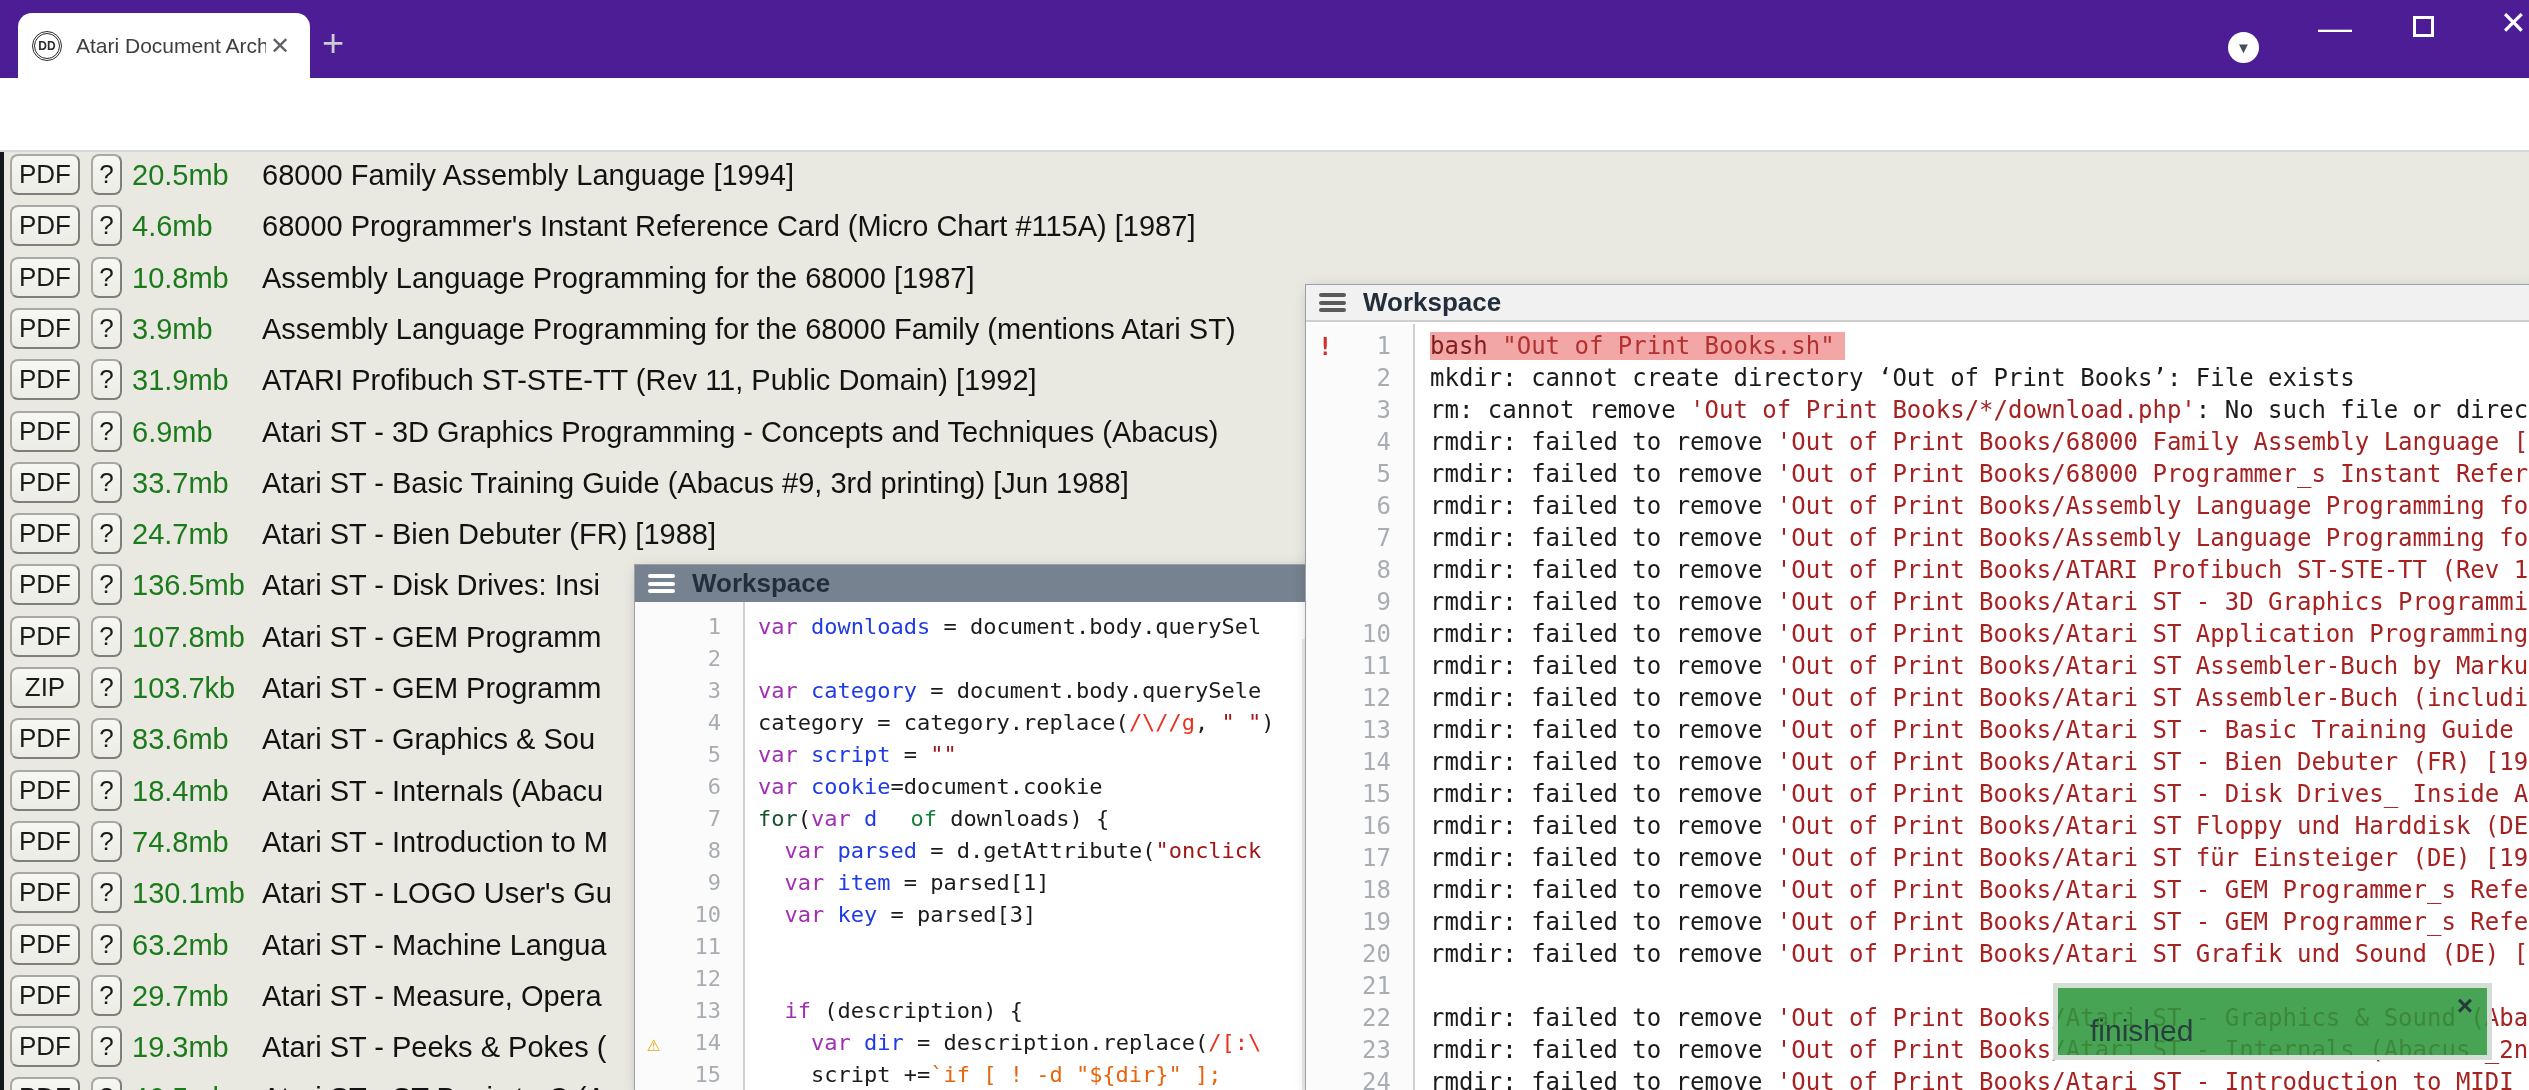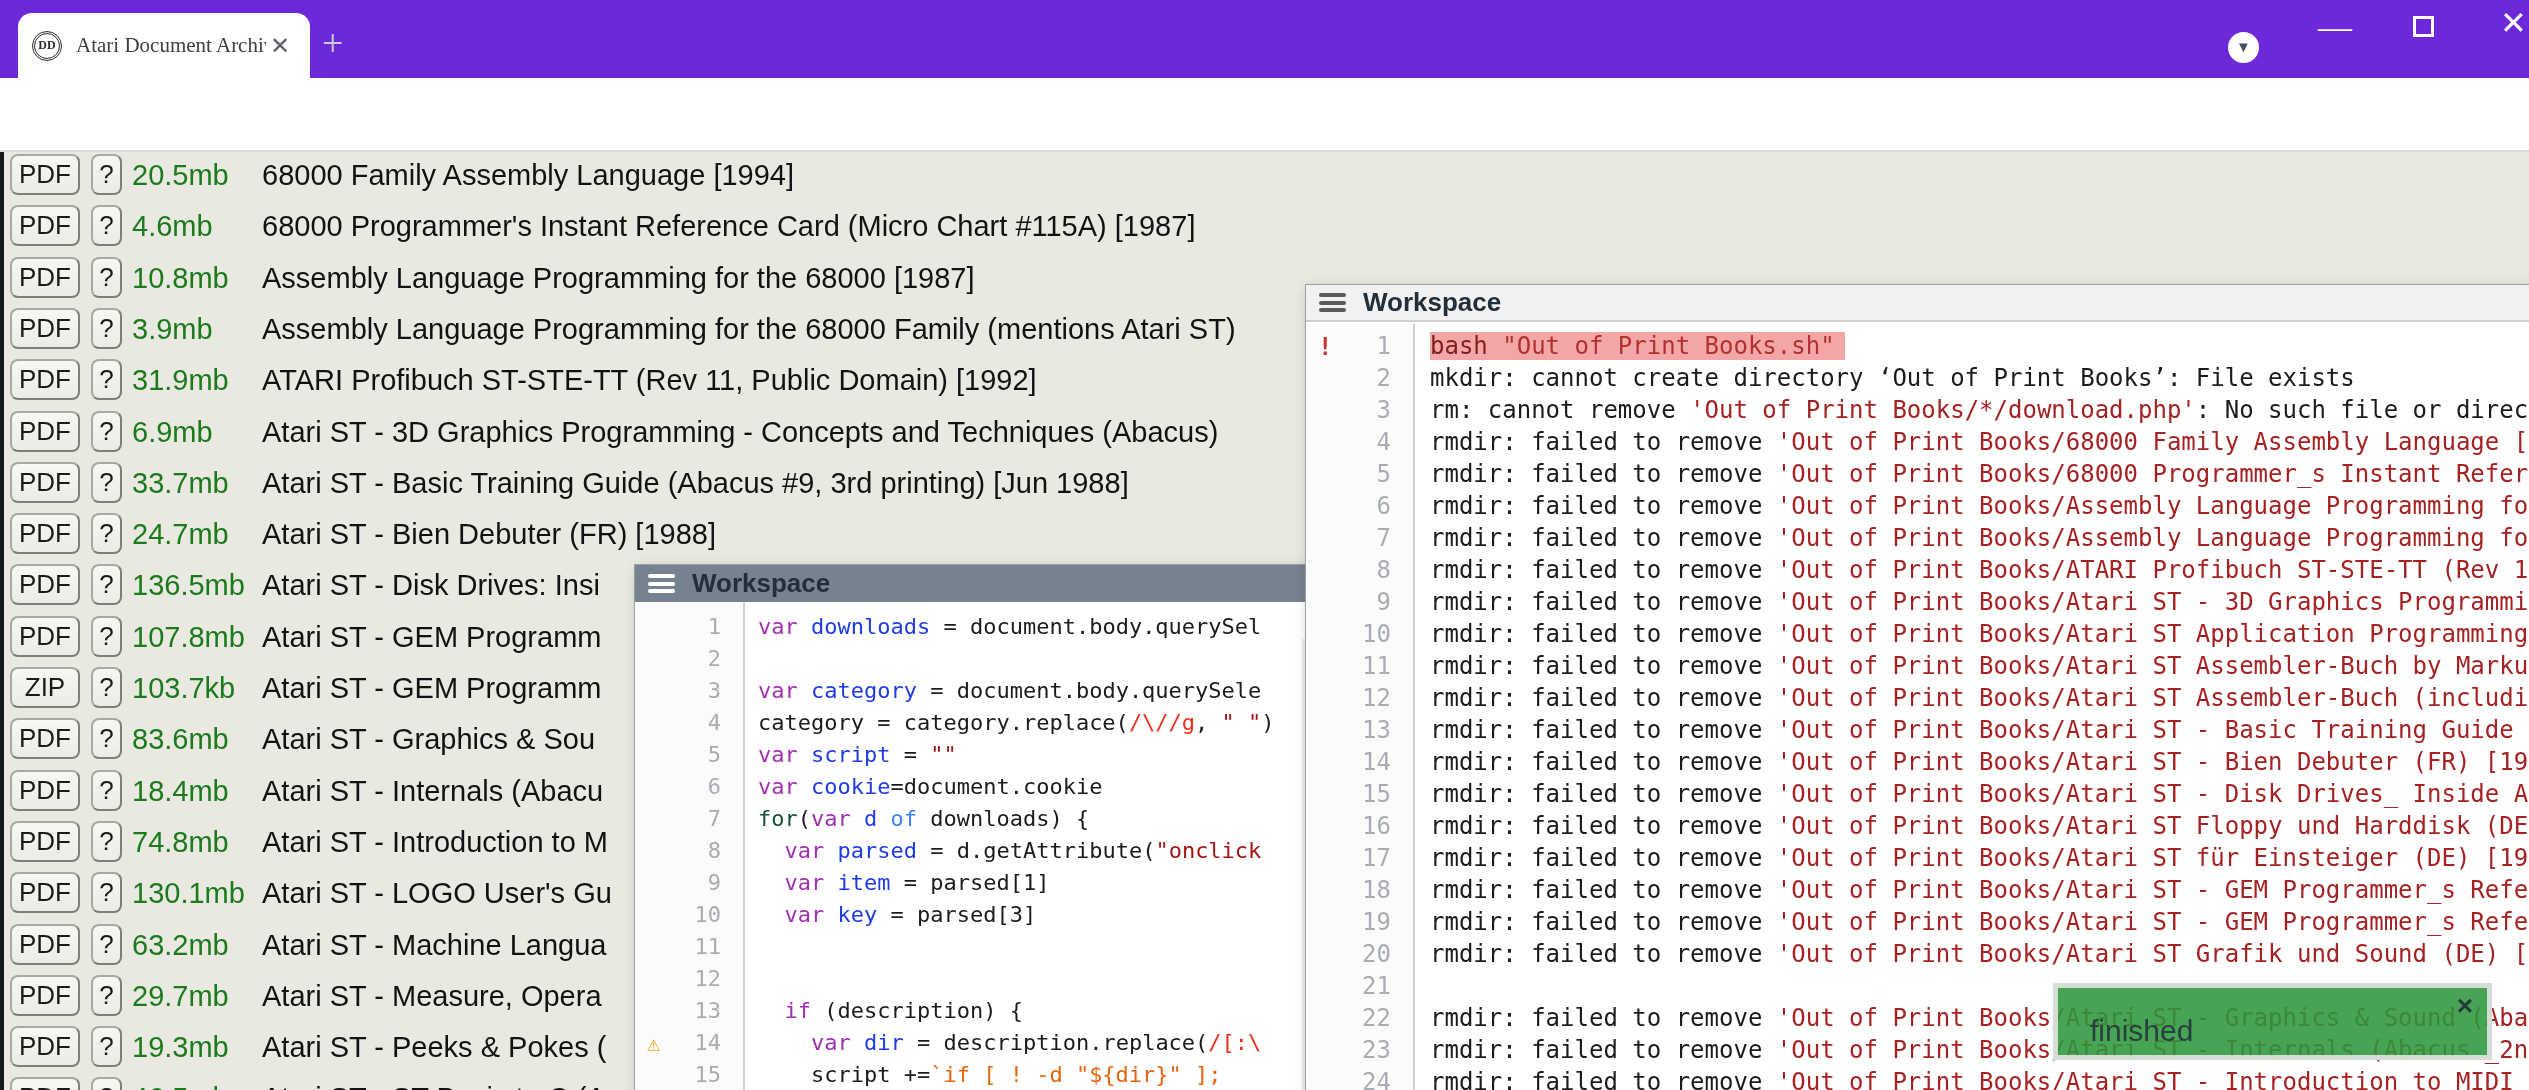--- a/index.html
+++ b/index.html
@@ -1,21 +1,21 @@
 <!DOCTYPE html>
 <html><head>
 <meta charset="utf-8">
 <style>
   * { margin:0; padding:0; box-sizing:border-box; }
   html,body { width:2529px; height:1090px; overflow:hidden; }
   body { font-family:"Liberation Sans", sans-serif; }
   #stage { position:relative; width:2529px; height:1090px; background:#E9E9E2; overflow:hidden; }
 
   
-  #tabbar { position:absolute; left:0; top:0; width:2529px; height:78px; background:#6d28d9;font-family:Liberation Serif, serif; }
+  #tabbar { position:absolute; left:0; top:0; width:2529px; height:78px; background:#4c1d95; }
   #tab { position:absolute; left:18px; top:13px; width:292px; height:65px; background:#fff;
          border-radius:14px 14px 0 0; display:flex; align-items:center; padding:0 14px; }
   #favicon { width:30px; height:30px; border:3px double #2b2b2b; border-radius:50%;
              display:flex; align-items:center; justify-content:center;
              font-size:12px; font-weight:bold; color:#2b2b2b; flex:0 0 auto; }
   #tab-title { margin-left:14px; font-size:21px; color:#3C4043; white-space:nowrap; overflow:hidden; width:190px; }
   #tab-close { margin-left:4px; font-size:24px; color:#5F6368; flex:0 0 auto; }
   #newtab { position:absolute; left:322px; top:28px; font-size:38px; font-weight:300; color:#C9CED4; line-height:30px; }
   .winctl { position:absolute; color:#fff; }
   #btn-min { left:2318px; top:8px; width:26px; font-size:34px; text-align:center; }
@@ -291,21 +291,21 @@
           <div class="gl" style="top: 426px; padding-right: 22px;">14</div>
           <div class="gmark" style="top: 426px; left: 12px; color: rgb(230, 168, 23); font-weight: bold; font-size: 22px; line-height: 32px;">⚠</div>
           <div class="gl" style="top: 458px; padding-right: 22px;">15</div>
         </div>
       <div class="codearea" style="left:112px; right:20px; padding-left:11px;" id="ws1-code">
           <div class="cl" style="top: 10px;"><span style="color: rgb(161, 47, 180);">var </span><span style="color: rgb(31, 59, 227);">downloads</span><span style="color: rgb(27, 27, 27);"> = document.body.querySel</span></div>
           <div class="cl" style="top: 74px;"><span style="color: rgb(161, 47, 180);">var </span><span style="color: rgb(31, 59, 227);">category</span><span style="color: rgb(27, 27, 27);"> = document.body.querySele</span></div>
           <div class="cl" style="top: 106px;"><span style="color: rgb(27, 27, 27);">category = category.replace(</span><span style="color: rgb(232, 50, 30);">/\//g</span><span style="color: rgb(27, 27, 27);">, </span><span style="color: rgb(163, 21, 21);">" "</span><span style="color: rgb(27, 27, 27);">)</span></div>
           <div class="cl" style="top: 138px;"><span style="color: rgb(161, 47, 180);">var </span><span style="color: rgb(31, 59, 227);">script</span><span style="color: rgb(27, 27, 27);"> = </span><span style="color: rgb(163, 21, 21);">""</span></div>
           <div class="cl" style="top: 170px;"><span style="color: rgb(161, 47, 180);">var </span><span style="color: rgb(31, 59, 227);">cookie</span><span style="color: rgb(27, 27, 27);">=document.cookie</span></div>
-          <div class="cl" style="top: 202px;"><span style="color: #14532d;">for</span><span style="color: rgb(27, 27, 27);">(</span><span style="color: rgb(161, 47, 180);">var </span><span style="color: rgb(31, 59, 227);">d</span><span style="color: #3b82f6;"> of </span><span style="color: rgb(27, 27, 27);">downloads) {</span></div>
+          <div class="cl" style="top: 202px;"><span style="color: #14532d;">for</span><span style="color: rgb(27, 27, 27);">(</span><span style="color: rgb(161, 47, 180);">var </span><span style="color: rgb(31, 59, 227);">d</span><span style="color: #15803d; margin-left: 20px;"> of </span><span style="color: rgb(27, 27, 27);">downloads) {</span></div>
           <div class="cl" style="top: 234px;"><span style="color: rgb(27, 27, 27);">  </span><span style="color: rgb(161, 47, 180);">var </span><span style="color: rgb(31, 59, 227);">parsed</span><span style="color: rgb(27, 27, 27);"> = d.getAttribute(</span><span style="color: rgb(163, 21, 21);">"onclick</span></div>
           <div class="cl" style="top: 266px;"><span style="color: rgb(27, 27, 27);">  </span><span style="color: rgb(161, 47, 180);">var </span><span style="color: rgb(31, 59, 227);">item</span><span style="color: rgb(27, 27, 27);"> = parsed[</span><span style="color: rgb(27, 27, 27);">1</span><span style="color: rgb(27, 27, 27);">]</span></div>
           <div class="cl" style="top: 298px;"><span style="color: rgb(27, 27, 27);">  </span><span style="color: rgb(161, 47, 180);">var </span><span style="color: rgb(31, 59, 227);">key</span><span style="color: rgb(27, 27, 27);"> = parsed[</span><span style="color: rgb(27, 27, 27);">3</span><span style="color: rgb(27, 27, 27);">]</span></div>
           <div class="cl" style="top: 362px;"></div>
           <div class="cl" style="top: 394px;"><span style="color: rgb(27, 27, 27);">  </span><span style="color: rgb(161, 47, 180);">if</span><span style="color: rgb(27, 27, 27);"> (description) {</span></div>
           <div class="cl" style="top: 426px;"><span style="color: rgb(27, 27, 27);">    </span><span style="color: rgb(161, 47, 180);">var </span><span style="color: rgb(31, 59, 227);">dir</span><span style="color: rgb(27, 27, 27);"> = description.replace(</span><span style="color: rgb(232, 50, 30);">/[:\</span></div>
           <div class="cl" style="top: 458px;"><span style="color: rgb(27, 27, 27);">    script +=</span><span style="color: rgb(232, 100, 12);">`if [ ! -d "${dir}" ];</span></div>
         </div>
       <div id="ws1-scroll">
           <div id="ws1-thumb"></div>

